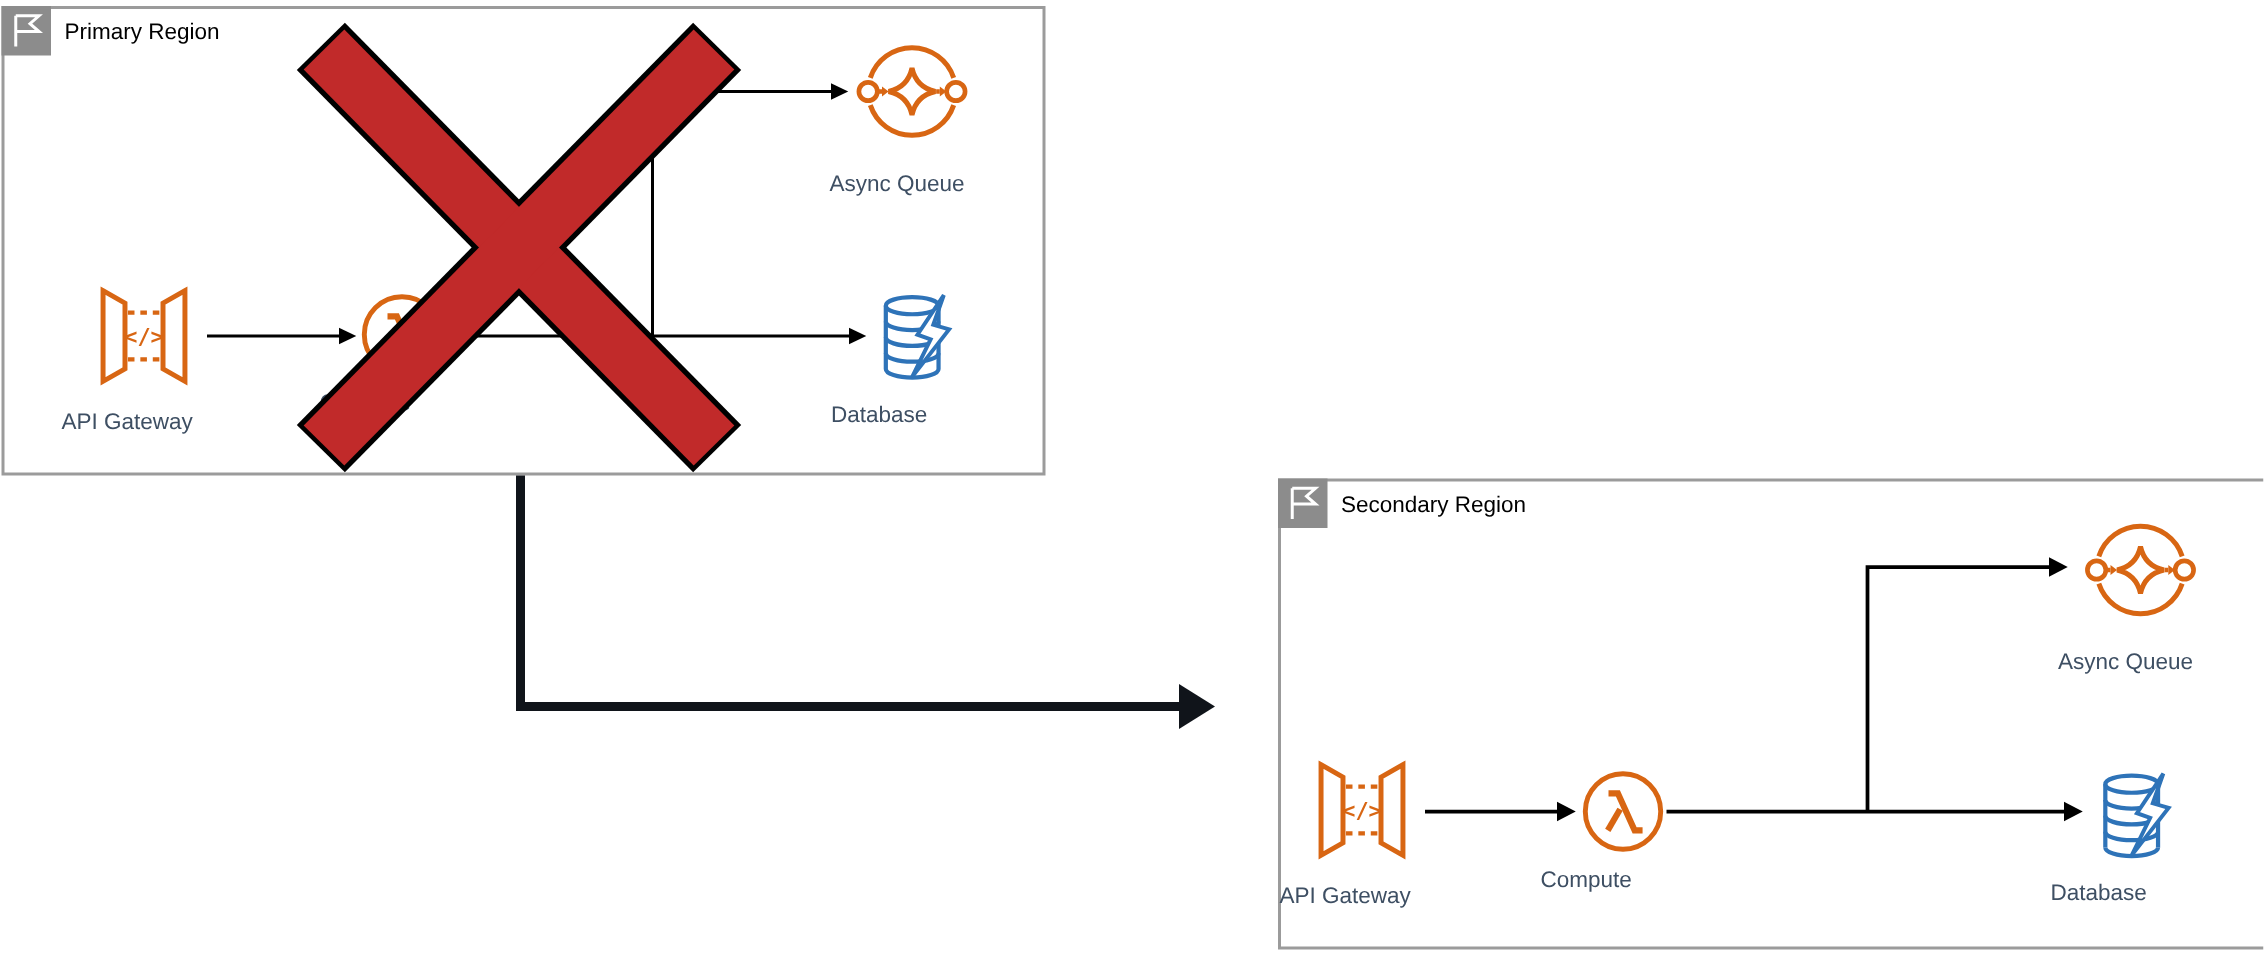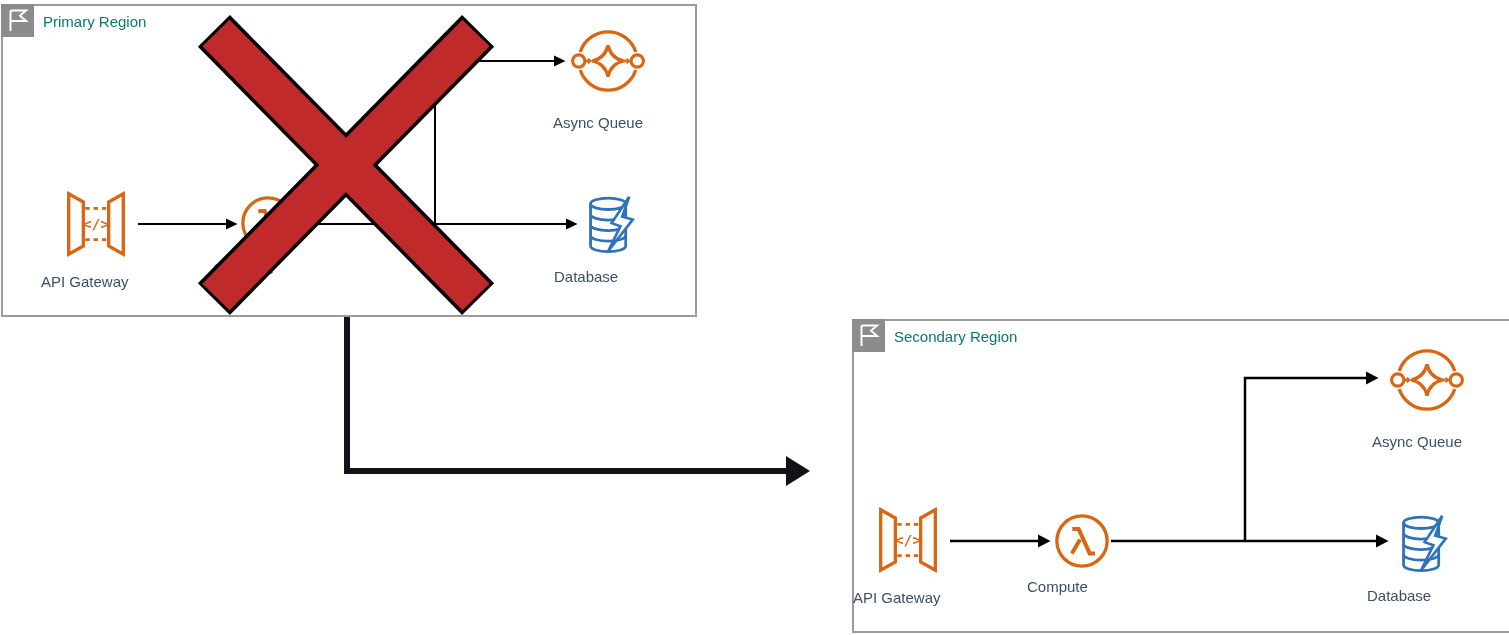--- a/index.html
+++ b/index.html
@@ -9,21 +9,21 @@
   }
   .region{
     position:absolute;border:2px solid #9b9b9b;background:#ffffff;box-sizing:border-box;
   }
   #region-primary{left:1px;top:4px;width:696px;height:313px;z-index:1;}
   #region-secondary{left:852px;top:319px;width:801px;height:314px;z-index:1;}
   .region-flag{
     position:absolute;left:-2px;top:-2px;width:33px;height:33px;background:#8c8c8c;
   }
   .region-title{
-    position:absolute;left:40px;top:7px;font-size:15px;color:#0f766e;white-space:nowrap;
+    position:absolute;left:40px;top:7px;font-size:15px;color:#000000;white-space:nowrap;
   }
   .node{position:absolute;width:110px;z-index:3;}
   .node svg{display:block;margin:0 auto;}
   .node-label{
     margin-top:10px;font-size:15px;color:#3e4f63;white-space:nowrap;
   }
   #connector-layer,#failure-layer{
     position:absolute;left:0;top:0;width:1509px;height:635px;pointer-events:none;
   }
   #connector-layer{z-index:2;}

